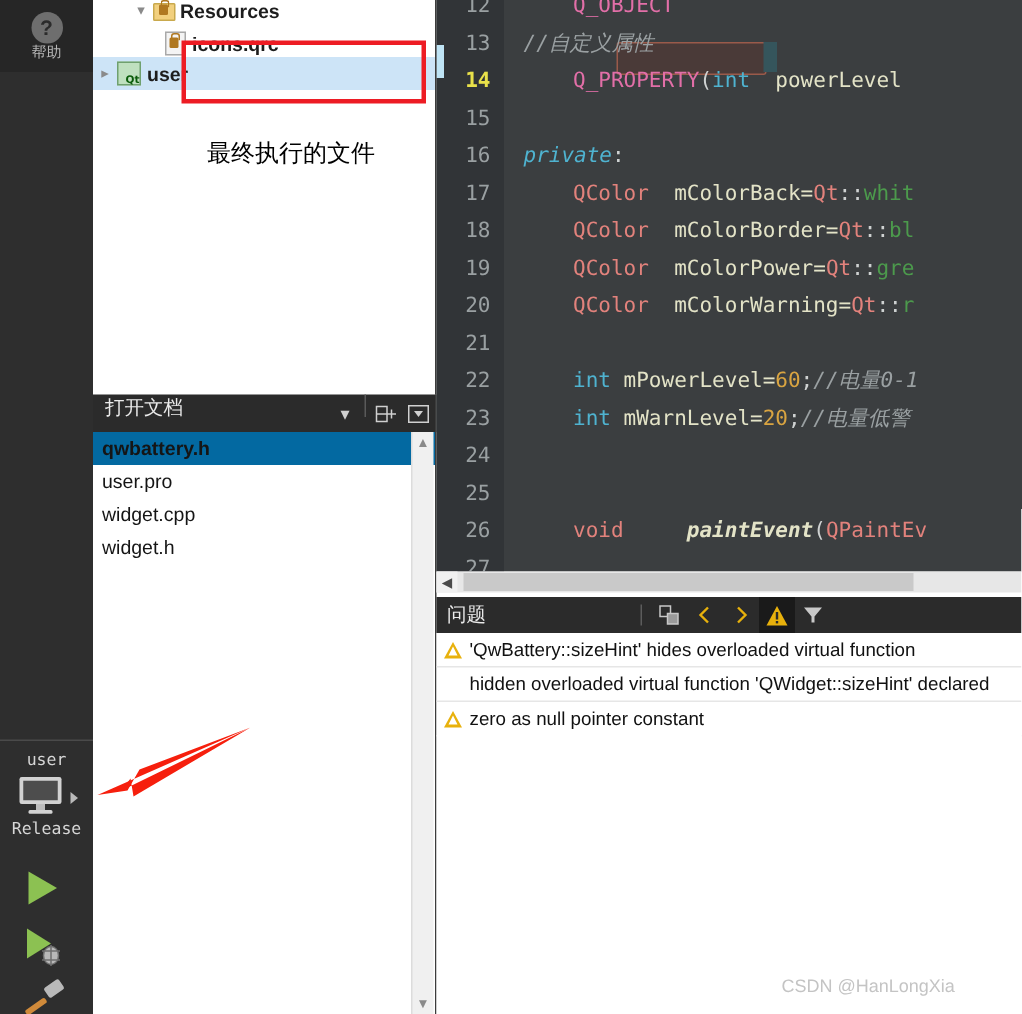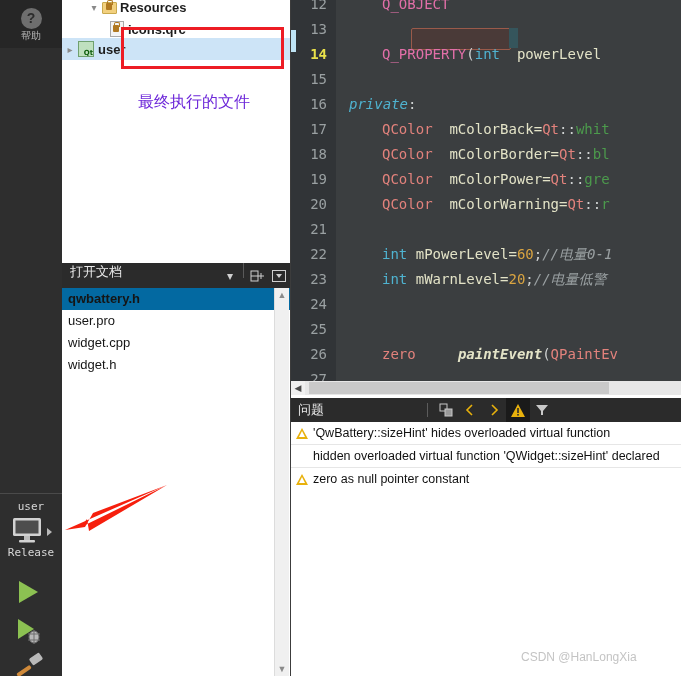--- a/index.html
+++ b/index.html
@@ -103,21 +103,21 @@
     content:"Qt";position:absolute;right:0;bottom:-1px;
     font:bold 7px/8px "DejaVu Sans",sans-serif;color:#0b5c0b;
   }
   #red-box{
     position:absolute;left:59px;top:27px;width:163px;height:42px;
     border:3px solid #ed1c24;box-sizing:border-box;
     pointer-events:none;
   }
   #tree-annotation{
     position:absolute;left:62px;top:92px;width:264px;text-align:center;
-    color:#6d28d9;font-size:16px;font-family:"DejaVu Sans",sans-serif;
+    color:#000000;font-size:16px;font-family:"DejaVu Sans",sans-serif;
   }
 
   
   #opendocs-bar{
     position:absolute;left:62px;top:263px;width:228px;height:25px;
     background:#2b2b2b;color:#eaeaea;
     display:flex;align-items:flex-start;
     border-right:1px solid #3c3c3c;
   }
   #opendocs-title{font-size:13px;margin-left:8px;flex:1;}
@@ -338,34 +338,34 @@
     </div>
   </div>
 
   <div id="editor">
     <div id="gutter"></div>
     <div id="cursor-mark"></div>
     <div id="macro-hl"></div>
     <div id="sel-paren"></div>
     <div id="code-lines">
         <div class="code-line" style="top: -8px;"><span class="ln">12</span><span class="code-txt" style="left: 91px;"><span class="k-macro">Q_OBJECT</span></span></div>
-        <div class="code-line" style="top: 17px;"><span class="ln">13</span></div>
+        <div class="code-line" style="top: 17px;"><span class="ln">13</span><span class="code-txt" style="left: 58px;"><span class="k-cmt">//自定义属性</span></span></div>
         <div class="code-line" style="top: 42px;"><span class="ln cur">14</span><span class="code-txt" style="left: 91px;"><span class="k-macro">Q_PROPERTY</span><span class="k-plain">(</span><span class="k-kw2">int</span><span class="k-var">  powerLevel </span></span></div>
         <div class="code-line" style="top: 67px;"><span class="ln">15</span><span class="code-txt" style="left: 58px;"></span></div>
         <div class="code-line" style="top: 92px;"><span class="ln">16</span><span class="code-txt" style="left: 58px;"><span class="k-kw">private</span><span class="k-plain">:</span></span></div>
         <div class="code-line" style="top: 117px;"><span class="ln">17</span><span class="code-txt" style="left: 91px;"><span class="k-type">QColor</span><span class="k-var">  mColorBack=</span><span class="k-type">Qt</span><span class="k-plain">::</span><span class="k-str">whit</span></span></div>
         <div class="code-line" style="top: 142px;"><span class="ln">18</span><span class="code-txt" style="left: 91px;"><span class="k-type">QColor</span><span class="k-var">  mColorBorder=</span><span class="k-type">Qt</span><span class="k-plain">::</span><span class="k-str">bl</span></span></div>
         <div class="code-line" style="top: 167px;"><span class="ln">19</span><span class="code-txt" style="left: 91px;"><span class="k-type">QColor</span><span class="k-var">  mColorPower=</span><span class="k-type">Qt</span><span class="k-plain">::</span><span class="k-str">gre</span></span></div>
         <div class="code-line" style="top: 192px;"><span class="ln">20</span><span class="code-txt" style="left: 91px;"><span class="k-type">QColor</span><span class="k-var">  mColorWarning=</span><span class="k-type">Qt</span><span class="k-plain">::</span><span class="k-str">r</span></span></div>
         <div class="code-line" style="top: 217px;"><span class="ln">21</span><span class="code-txt" style="left: 58px;"></span></div>
         <div class="code-line" style="top: 242px;"><span class="ln">22</span><span class="code-txt" style="left: 91px;"><span class="k-kw2">int</span><span class="k-var"> mPowerLevel=</span><span class="k-num">60</span><span class="k-plain">;</span><span class="k-cmt">//电量0-1</span></span></div>
         <div class="code-line" style="top: 267px;"><span class="ln">23</span><span class="code-txt" style="left: 91px;"><span class="k-kw2">int</span><span class="k-var"> mWarnLevel=</span><span class="k-num">20</span><span class="k-plain">;</span><span class="k-cmt">//电量低警</span></span></div>
         <div class="code-line" style="top: 292px;"><span class="ln">24</span><span class="code-txt" style="left: 58px;"></span></div>
         <div class="code-line" style="top: 317px;"><span class="ln">25</span></div>
-        <div class="code-line" style="top: 342px;"><span class="ln">26</span><span class="code-txt" style="left: 91px;"><span class="k-type">zero</span><span class="k-plain">     </span><span class="k-fn">paintEvent</span><span class="k-plain">(</span><span class="k-type">QPaintEv</span></span></div>
+        <div class="code-line" style="top: 342px;"><span class="ln">26</span><span class="code-txt" style="left: 91px;"><span class="k-type">void</span><span class="k-plain">     </span><span class="k-fn">paintEvent</span><span class="k-plain">(</span><span class="k-type">QPaintEv</span></span></div>
         <div class="code-line" style="top: 367px;"><span class="ln">27</span><span class="code-txt" style="left: 58px;"></span></div>
       </div>
   </div>
 
   <div id="editor-hscroll">
     <div id="ehs-left">◀</div>
     <div id="ehs-thumb"></div>
   </div>
 
   <div id="issues-bar">

